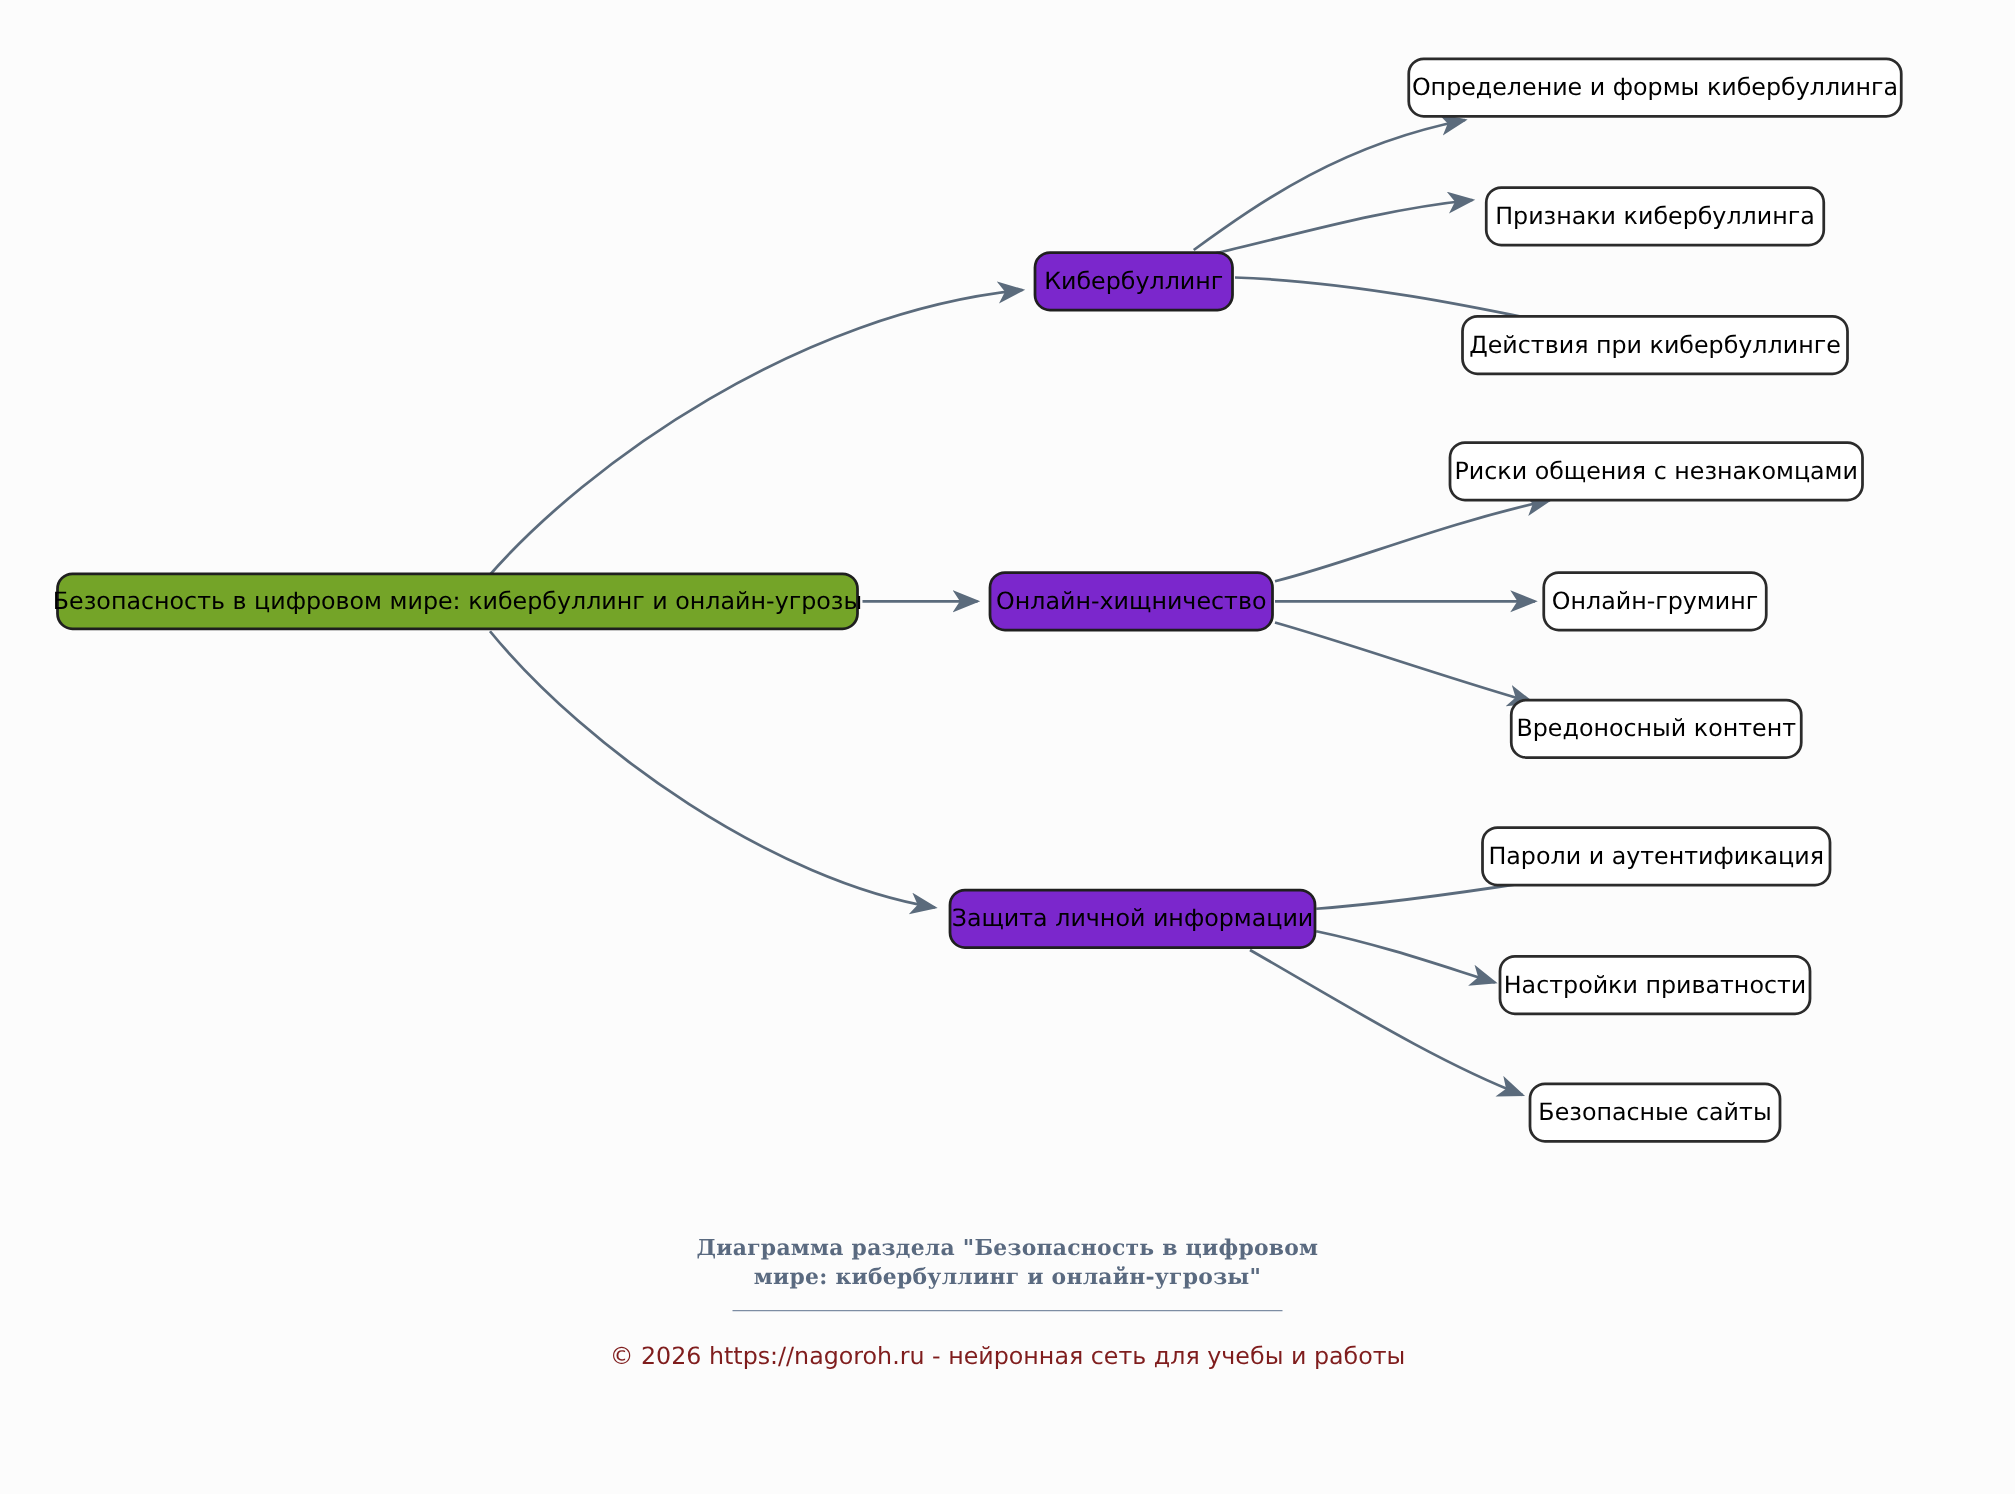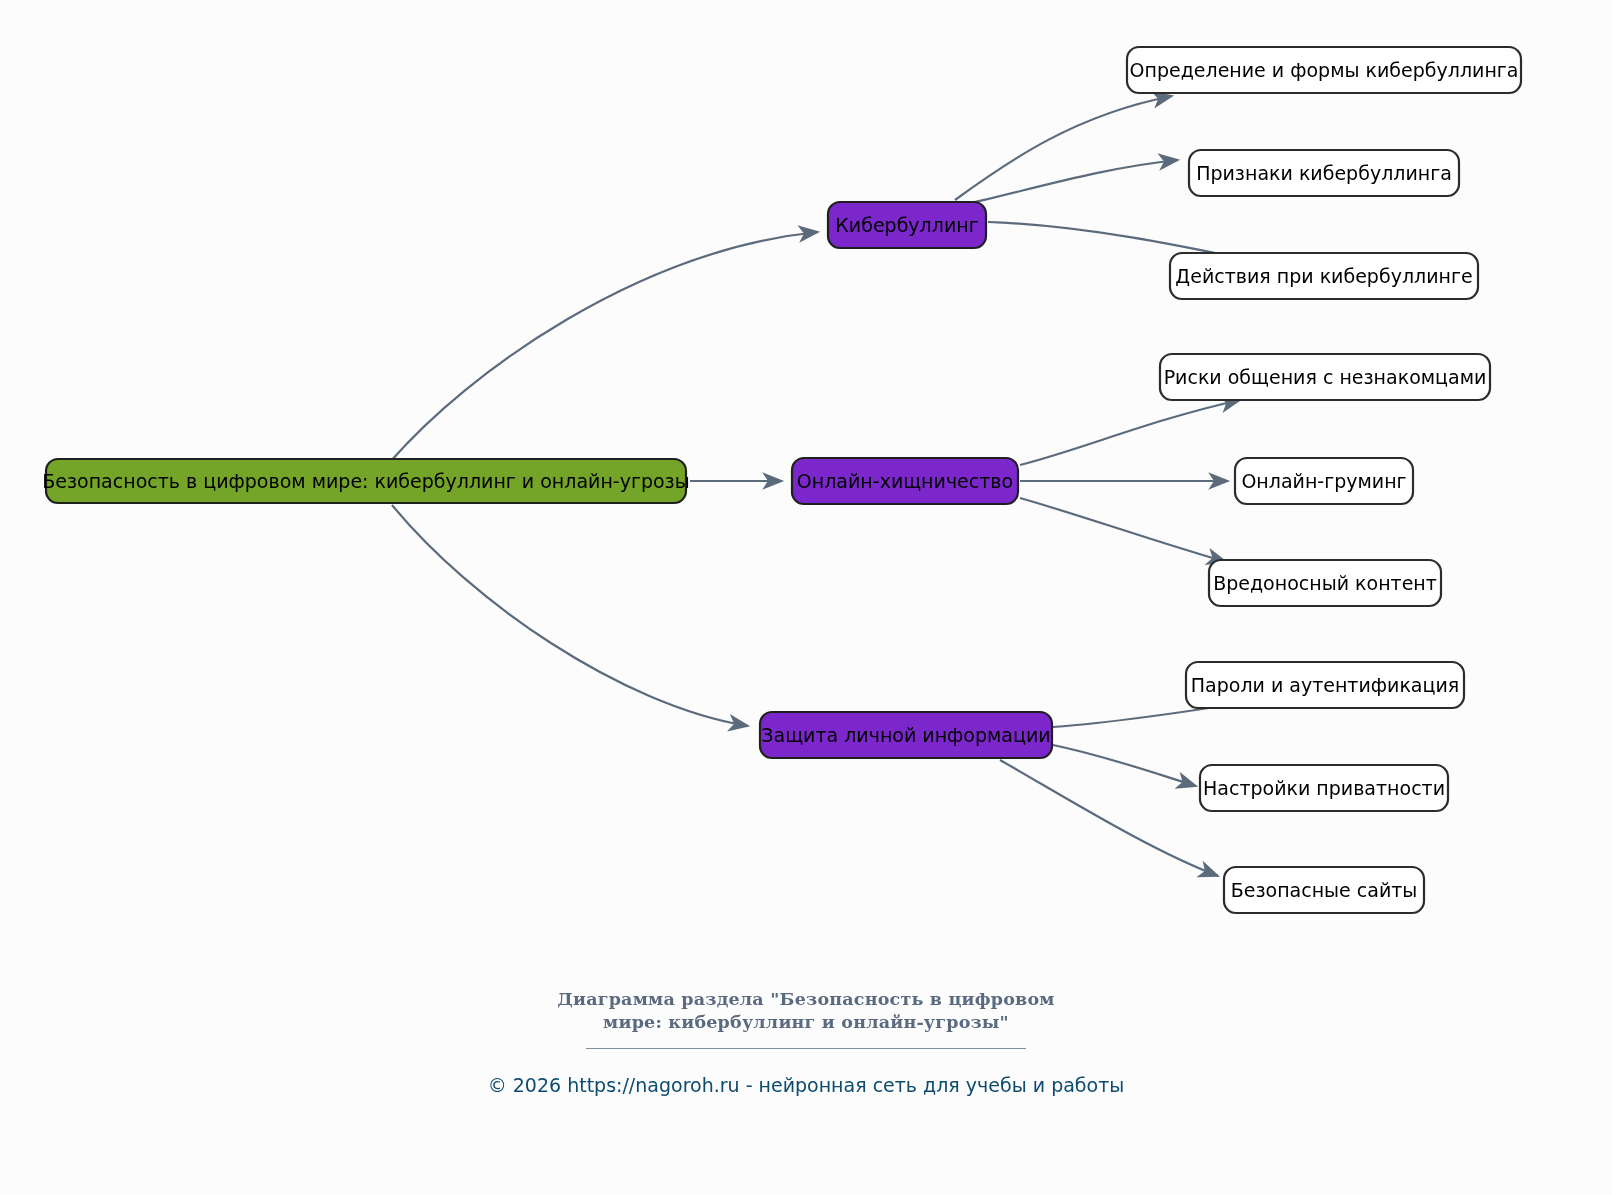--- a/index.html
+++ b/index.html
@@ -71,21 +71,21 @@
   .caption-rule {
     width: 440px;
     height: 1px;
     background: #7d8da3;
     margin: 14px auto 0 auto;
   }
   .copyright-line {
     margin-top: 25px;
     font-family: "DejaVu Sans", sans-serif;
     font-size: 19px;
-    color: #0c4a6e;
+    color: #7f1d1d;
   }
 </style>
 </head>
 <body>
 
 <div id="diagram-root">
   <svg id="mindmap" viewBox="0 0 1612 1195">
     <defs>
       <marker id="arrowhead" markerWidth="12" markerHeight="12" refX="9" refY="4" orient="auto" markerUnits="strokeWidth">
         <path d="M 0 0 L 10 4 L 0 8 L 2.6 4 Z" fill="#5b6b7c"></path>

